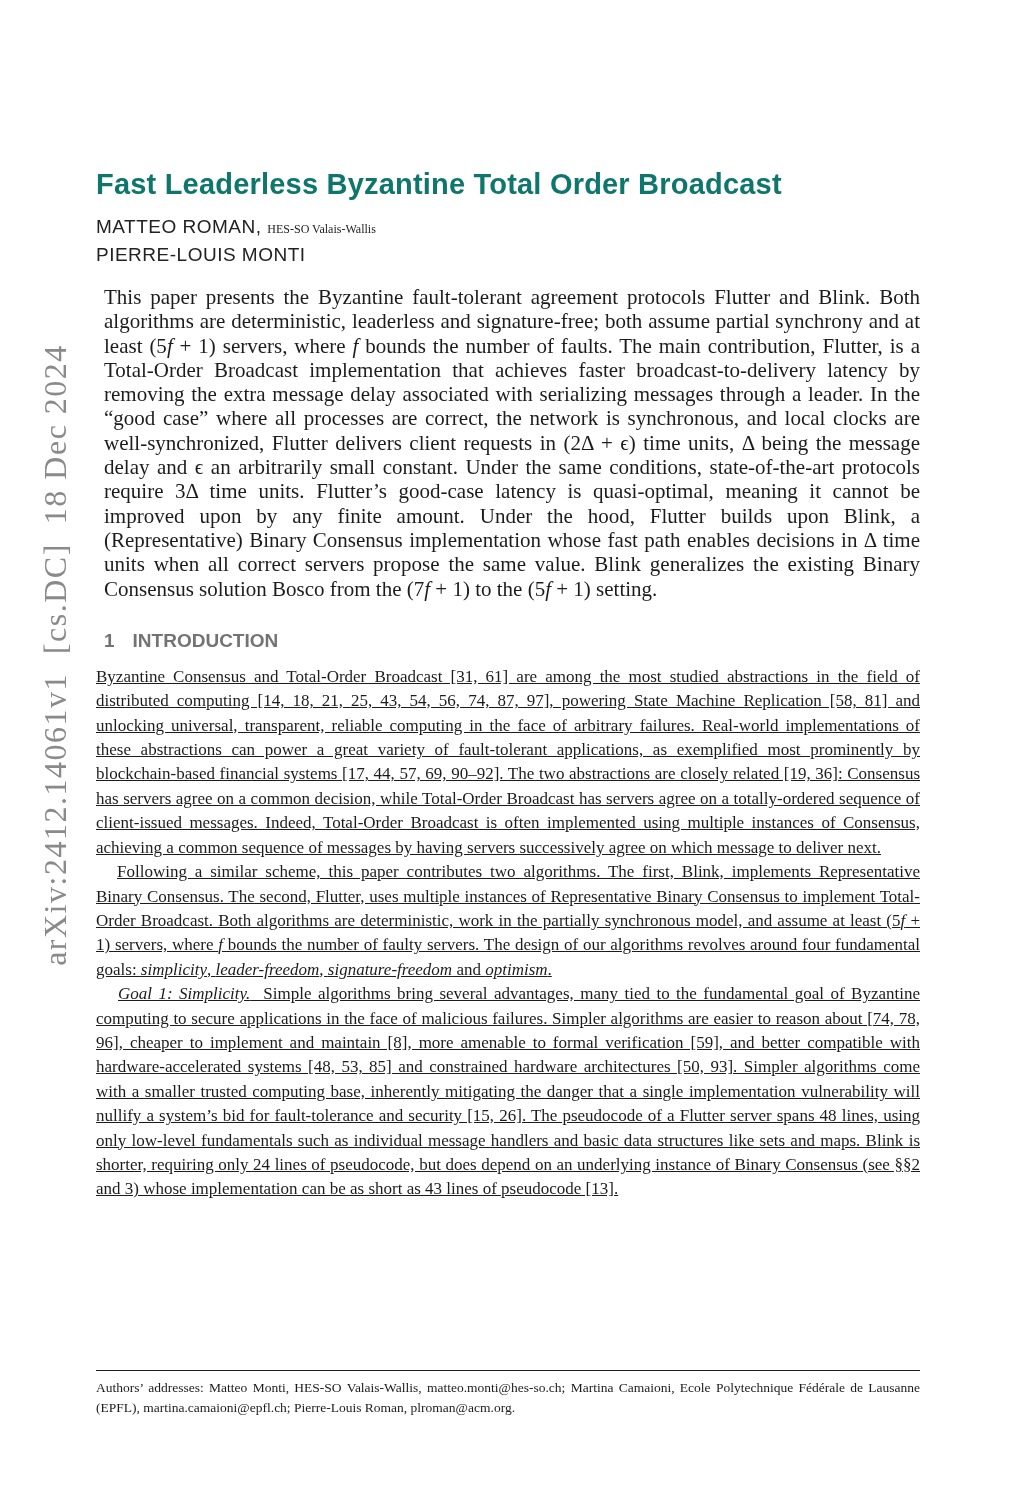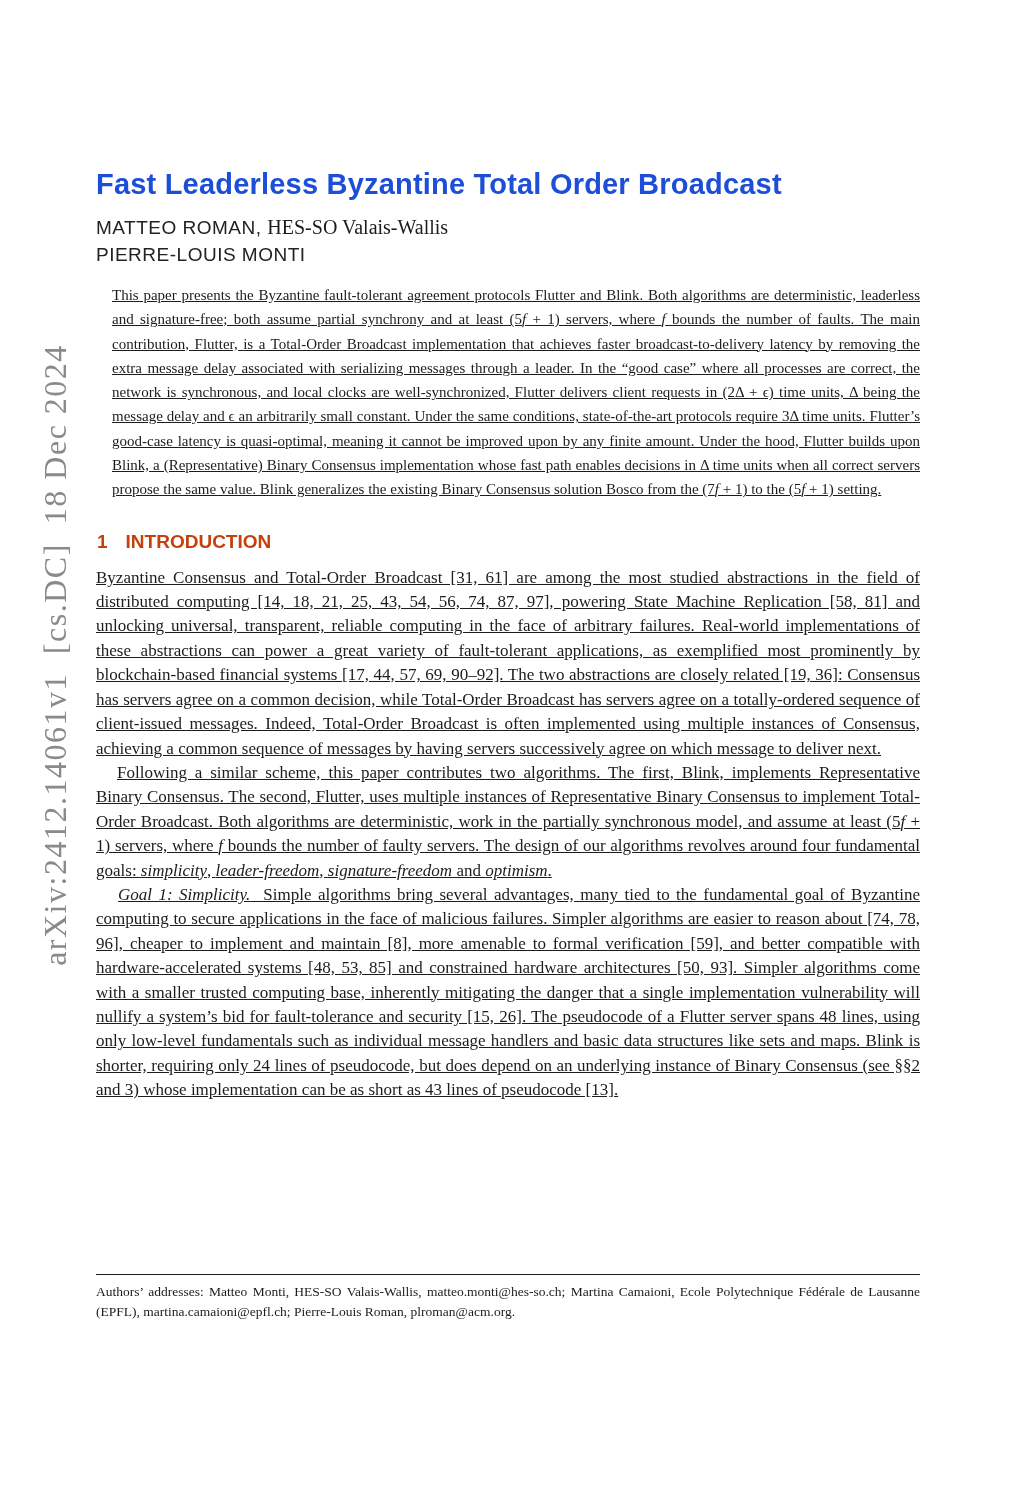--- a/index.html
+++ b/index.html
@@ -31,70 +31,69 @@
     left: 96px;
     top: 0;
     width: 824px;
   }
 
   .paper-title {
     margin: 168px 0 0 0;
     font-family: "Liberation Sans", sans-serif;
     font-size: 29px;
     font-weight: 700;
-    color: #1d4ed8;
+    color: #0f766e;
     letter-spacing: 0.2px;
   }
 
   .authors { margin-top: 13px; }
   .author-line {
     font-family: "Liberation Sans", sans-serif;
     font-size: 19px;
     line-height: 26px;
     letter-spacing: 0.5px;
     color: #222;
   }
   .author-line .aff {
     font-family: "Liberation Serif", serif;
-    font-size: 20px;
+    font-size: 12px;
     letter-spacing: 0;
     color: #1c1c1c;
   }
 
   .abstract {
-    margin: 15px 0 0 16px;
-    font-size: 15px;
+    margin: 15px 0 0 8px;
+    font-size: 21px;
     line-height: 24.3px;
     text-align: justify;
-    text-decoration: underline;
   }
 
   .section-heading {
-    margin: 29px 0 13px 1px;
+    margin: 29px 0 13px 8px;
     font-family: "Liberation Sans", sans-serif;
     font-size: 19px;
     font-weight: 700;
-    color: #c2410c;
+    color: #737373;
   }
   .section-heading .sec-num { margin-right: 18px; }
 
   .body-par {
     margin: 0;
     font-size: 17px;
     line-height: 24.4px;
     text-align: justify;
     text-decoration: underline;
   }
   .body-par.indent { text-indent: 21px; }
   .body-par.goal { text-indent: 22px; }
 
   .footnote-block {
     position: absolute;
     left: 96px;
-    top: 1274px;
+    top: 1370px;
     width: 824px;
   }
   .footnote-rule {
     border: none;
     border-top: 1.6px solid #1c1c1c;
     margin: 0 0 7px 0;
   }
   .footnote-text {
     margin: 0;
     font-size: 13.5px;

